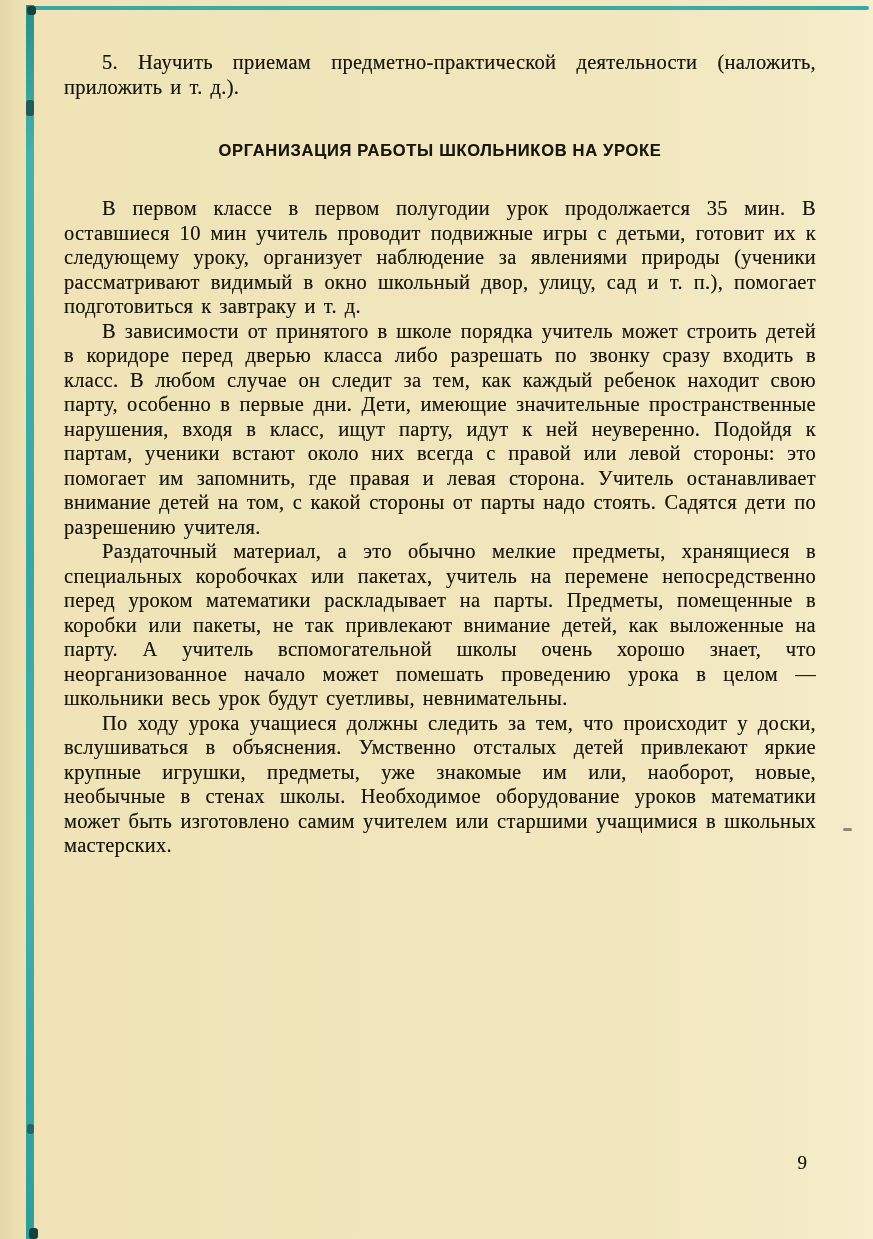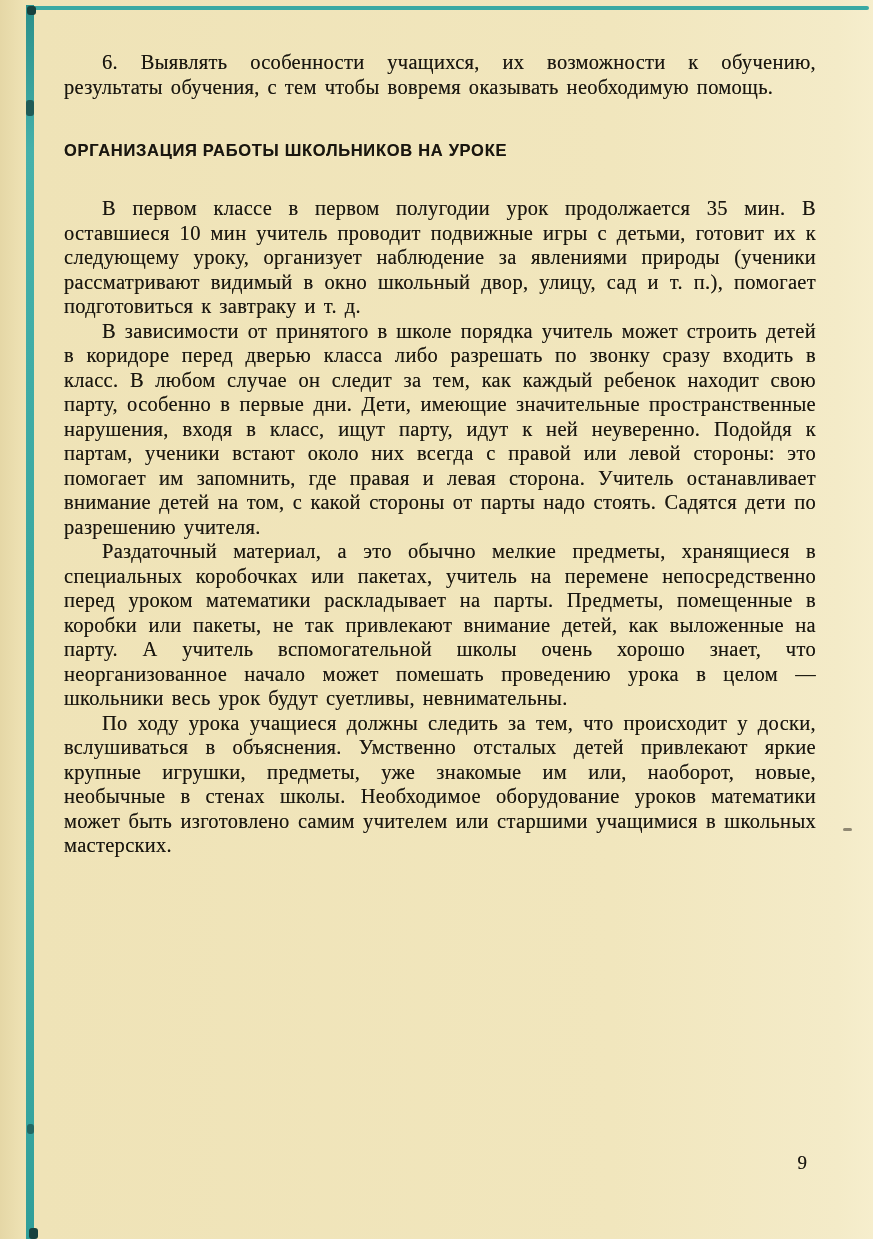--- a/index.html
+++ b/index.html
@@ -57,20 +57,21 @@
     text-indent: 38px;
     letter-spacing: 0.3px;
     word-spacing: 2.5px;
     text-shadow: 0 0 0.5px rgba(25, 22, 15, 0.55);
   }
   .section-heading {
     margin: 42px 0 36px 0;
     font-family: "Liberation Sans", "DejaVu Sans", sans-serif;
     font-size: 16.5px;
     font-weight: bold;
+    text-align: center;
     letter-spacing: 0.7px;
     text-shadow: 0 0 0.4px rgba(25, 22, 15, 0.5);
   }
   .page-number {
     position: absolute;
     right: 66px;
     top: 1152px;
     font-size: 19px;
     text-shadow: 0 0 0.5px rgba(25, 22, 15, 0.55);
   }
@@ -82,21 +83,21 @@
 
   <div class="edge-top"></div>
   <div class="edge-left"></div>
   <div class="speck s1"></div>
   <div class="speck s2"></div>
   <div class="speck s3"></div>
   <div class="speck s4"></div>
   <div class="speck s5"></div>
 
   <div class="content">
-    <p>6. Выявлять особенности учащихся, их возможности к обучению, результаты обучения, с тем чтобы вовремя оказывать необходимую помощь.</p>
+    <p>5. Научить приемам предметно-практической деятельности (наложить, приложить и т. д.).</p>
 
     <h2 class="section-heading">ОРГАНИЗАЦИЯ РАБОТЫ ШКОЛЬНИКОВ НА УРОКЕ</h2>
 
     <p>В первом классе в первом полугодии урок продолжается 35 мин. В оставшиеся 10 мин учитель проводит подвижные игры с детьми, готовит их к следующему уроку, организует наблюдение за явлениями природы (ученики рассматривают видимый в окно школьный двор, улицу, сад и т. п.), помогает подготовиться к завтраку и т. д.</p>
     <p>В зависимости от принятого в школе порядка учитель может строить детей в коридоре перед дверью класса либо разрешать по звонку сразу входить в класс. В любом случае он следит за тем, как каждый ребенок находит свою парту, особенно в первые дни. Дети, имеющие значительные пространственные нарушения, входя в класс, ищут парту, идут к ней неуверенно. Подойдя к партам, ученики встают около них всегда с правой или левой стороны: это помогает им запомнить, где правая и левая сторона. Учитель останавливает внимание детей на том, с какой стороны от парты надо стоять. Садятся дети по разрешению учителя.</p>
     <p>Раздаточный материал, а это обычно мелкие предметы, хранящиеся в специальных коробочках или пакетах, учитель на перемене непосредственно перед уроком математики раскладывает на парты. Предметы, помещенные в коробки или пакеты, не так привлекают внимание детей, как выложенные на парту. А учитель вспомогательной школы очень хорошо знает, что неорганизованное начало может помешать проведению урока в целом — школьники весь урок будут суетливы, невнимательны.</p>
     <p>По ходу урока учащиеся должны следить за тем, что происходит у доски, вслушиваться в объяснения. Умственно отсталых детей привлекают яркие крупные игрушки, предметы, уже знакомые им или, наоборот, новые, необычные в стенах школы. Необходимое оборудование уроков математики может быть изготовлено самим учителем или старшими учащимися в школьных мастерских.</p>
   </div>
 
   <div class="page-number">9</div>

